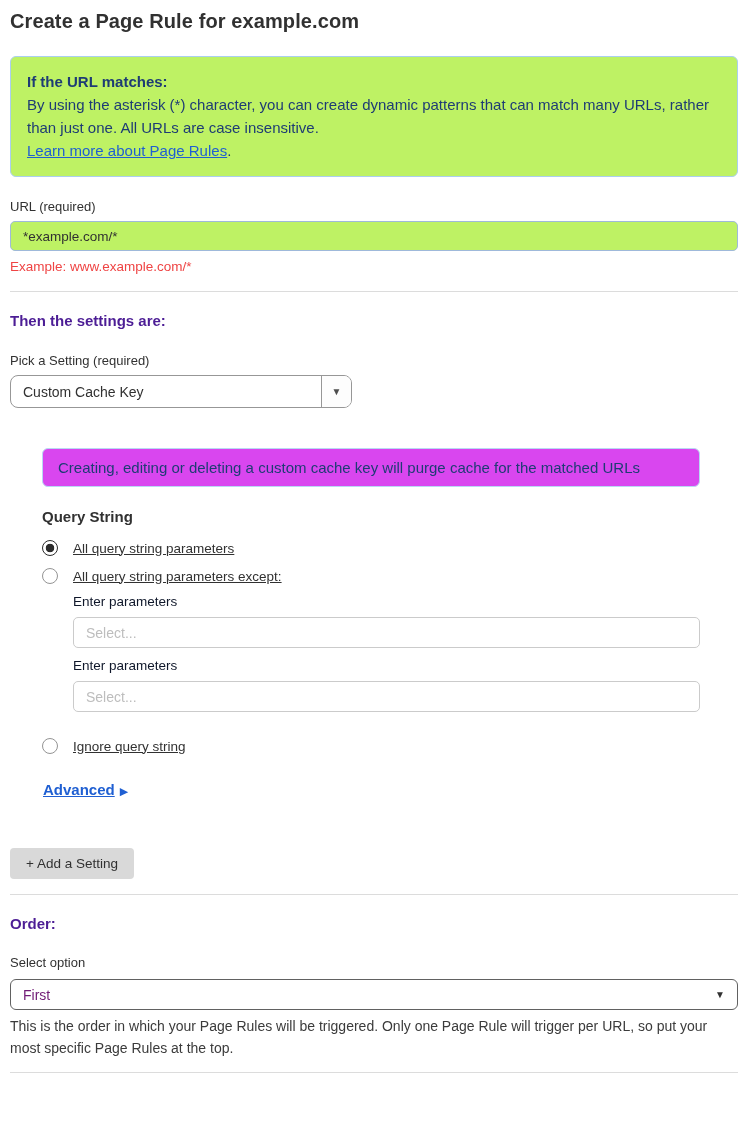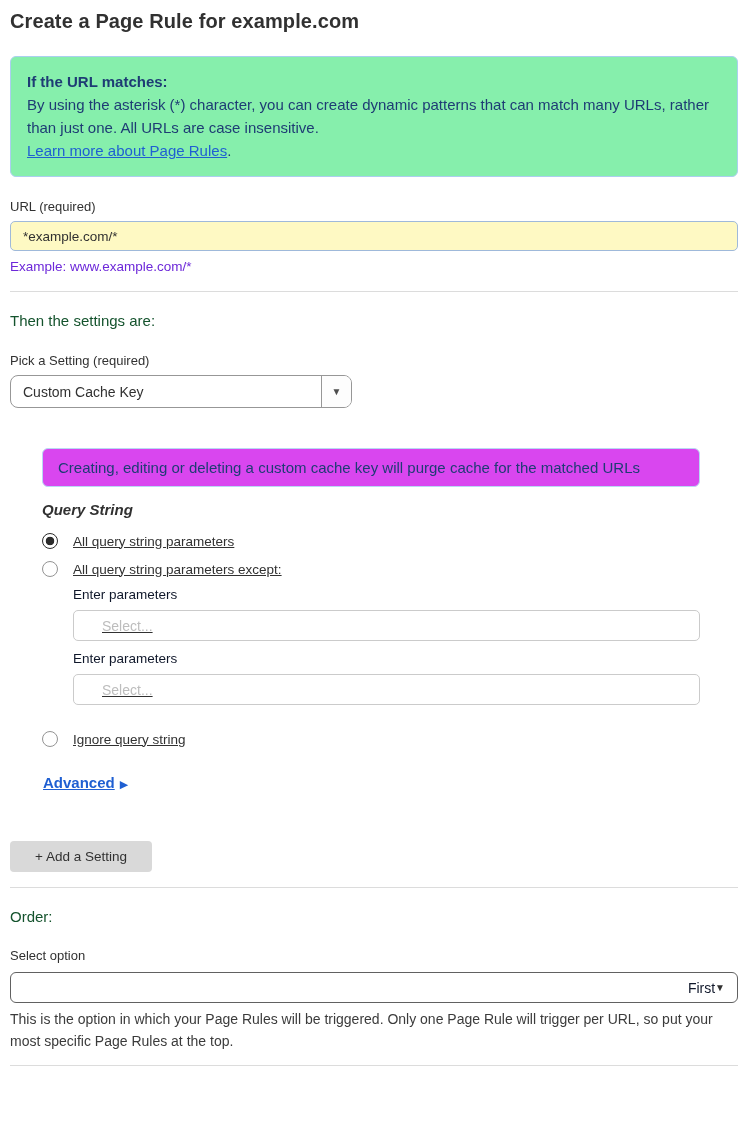--- a/index.html
+++ b/index.html
@@ -16,57 +16,57 @@
   .page-title {
     font-size: 20px;
     font-weight: 700;
     margin: 0 0 23px 0;
     color: #313131;
     letter-spacing: 0.1px;
   }
 
   
   .info-box {
-    background: #86efac;
+    background: #bef264;
     border: 1px solid #abcfef;
     border-radius: 6px;
     padding: 13px 16px 14px 16px;
     color: #1e3c74;
     font-size: 15px;
     line-height: 23px;
   }
   .info-box .info-heading { font-weight: 700; }
   .info-box a, .link {
     color: #1f5fd2;
     text-decoration: underline;
     cursor: pointer;
   }
 
   
   .field-label { font-size: 13px; color: #313131; margin: 22px 0 7px 0; }
   .url-input {
     width: 100%;
     height: 30px;
-    background: #fef9c3;
+    background: #bef264;
     border: 1px solid #9fb9da;
     border-radius: 5px;
     padding: 0 12px;
     font-size: 13.5px;
     font-family: "Liberation Sans", sans-serif;
     color: #313131;
     outline: none;
   }
-  .example-text { font-size: 13.5px; color: #6d28d9; margin-top: 8px; }
+  .example-text { font-size: 13.5px; color: #ef4444; margin-top: 8px; }
 
   .divider { border: none; border-top: 1px solid #dcdcdc; margin: 17px 0 0 0; }
 
   .section-heading {
     font-size: 15px;
-    font-weight: 400;
-    color: #14532d;
+    font-weight: 700;
+    color: #4c1d95;
     margin: 20px 0 0 0;
   }
 
   
   .setting-select {
     margin-top: 7px;
     width: 342px;
     height: 33px;
     border: 1px solid #979797;
     border-radius: 8px;
@@ -103,22 +103,21 @@
     color: #1e3c74;
     font-size: 15px;
     line-height: 19px;
   }
 
   
   .qs-block { margin-left: 32px; margin-right: 38px; }
   .qs-heading {
     font-size: 15px;
     font-weight: 700;
-    margin: 14px 0 15px 0;
-    font-style: italic;
+    margin: 21px 0 15px 0;
   }
   .radio-row { display: flex; align-items: center; margin-top: 12px; text-decoration: underline; }
   .radio-row input[type="radio"] {
     appearance: none;
     -webkit-appearance: none;
     width: 16px; height: 16px;
     margin: 0;
     border: 1.5px solid #949494;
     border-radius: 50%;
     background: #fff;
@@ -131,67 +130,66 @@
   }
   .radio-label { margin-left: 15px; font-size: 13.5px; color: #313131; cursor: pointer; }
 
   .qs-sub { margin: 10px 0 0 31px; }
   .qs-sub-label { font-size: 13.5px; color: #0f172a; margin-bottom: 8px; }
   .qs-input {
     width: 100%;
     height: 31px;
     border: 1px solid #cbcbcb;
     border-radius: 5px;
-    padding: 0 28px;
+    padding: 0 12px;
     font-size: 14px;
     font-family: "Liberation Sans", sans-serif;
     color: #313131;
     outline: none;
-    text-decoration: underline;
   }
   .qs-input::placeholder { color: #bdbdbd; }
   .gap-lg { margin-top: 26px; }
 
   .advanced-row { margin: 27px 0 0 1px; font-size: 15px; }
   .advanced-link { font-weight: 700; }
   .advanced-arrow {
     color: #1f5fd2;
     font-size: 11px;
     margin-left: 5px;
     text-decoration: none;
     display: inline-block;
   }
 
   .add-setting-btn {
     margin-top: 50px;
     background: #d9d9d9;
     border: none;
     border-radius: 4px;
-    padding: 8px 25px;
+    padding: 8px 16px;
     font-size: 13.5px;
     font-family: "Liberation Sans", sans-serif;
     color: #313131;
     cursor: pointer;
     display: inline-block;
   }
 
   
   .order-select {
     margin-top: 9px;
     width: 100%;
     height: 31px;
     border: 1px solid #616161;
     border-radius: 6px;
     display: flex;
     align-items: center;
     padding: 0 12px;
     cursor: pointer;
     background: #fff;
   }
-  .order-select .select-text { flex: 1; font-size: 14px; color: #0f172a; text-align: right; }
+  .order-select .select-text { flex: 1; font-size: 14px; color: #701a75; }
   .order-select .arrow-down { color: #313131; font-size: 10px; }
 
   .help-text {
     font-size: 14px;
     color: #3b3b3b;
     line-height: 22px;
     margin-top: 5px;
   }
 </style>
 </head>
@@ -261,19 +259,19 @@
 
   <hr class="divider" style="margin-top:15px;">
 
   <div class="section-heading">Order:</div>
 
   <div class="field-label" style="margin-top:23px;margin-bottom:0;">Select option</div>
   <div class="order-select">
     <span class="select-text">First</span>
     <span class="arrow-down">▼</span>
   </div>
-  <div class="help-text">This is the option in which your Page Rules will be triggered. Only one Page Rule will trigger per URL, so put your most specific Page Rules at the top.</div>
+  <div class="help-text">This is the order in which your Page Rules will be triggered. Only one Page Rule will trigger per URL, so put your most specific Page Rules at the top.</div>
 
   <hr class="divider" style="margin-top:13px;">
 
   
 
 </div>
 
 </body></html>

